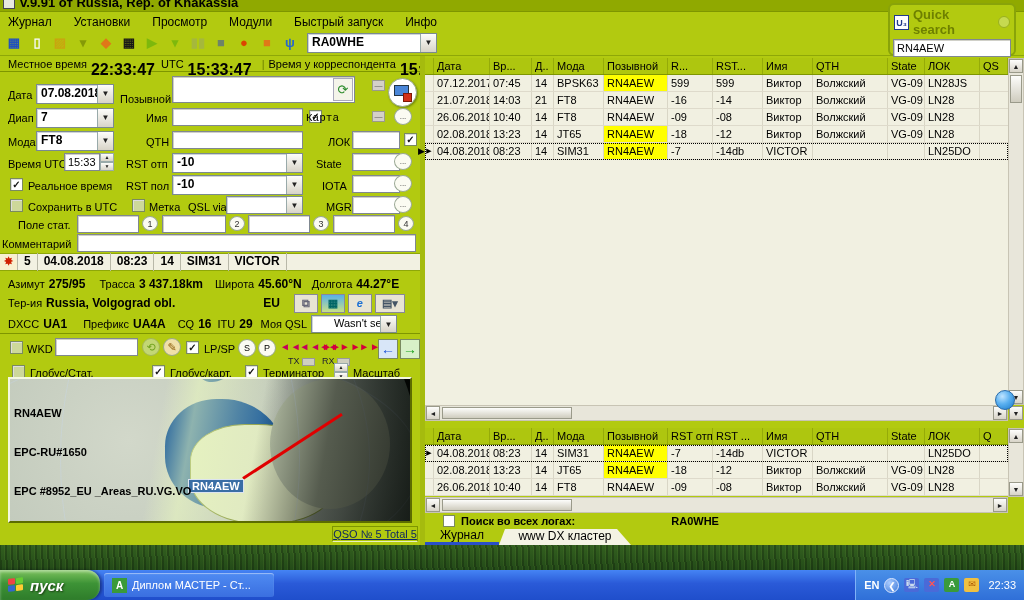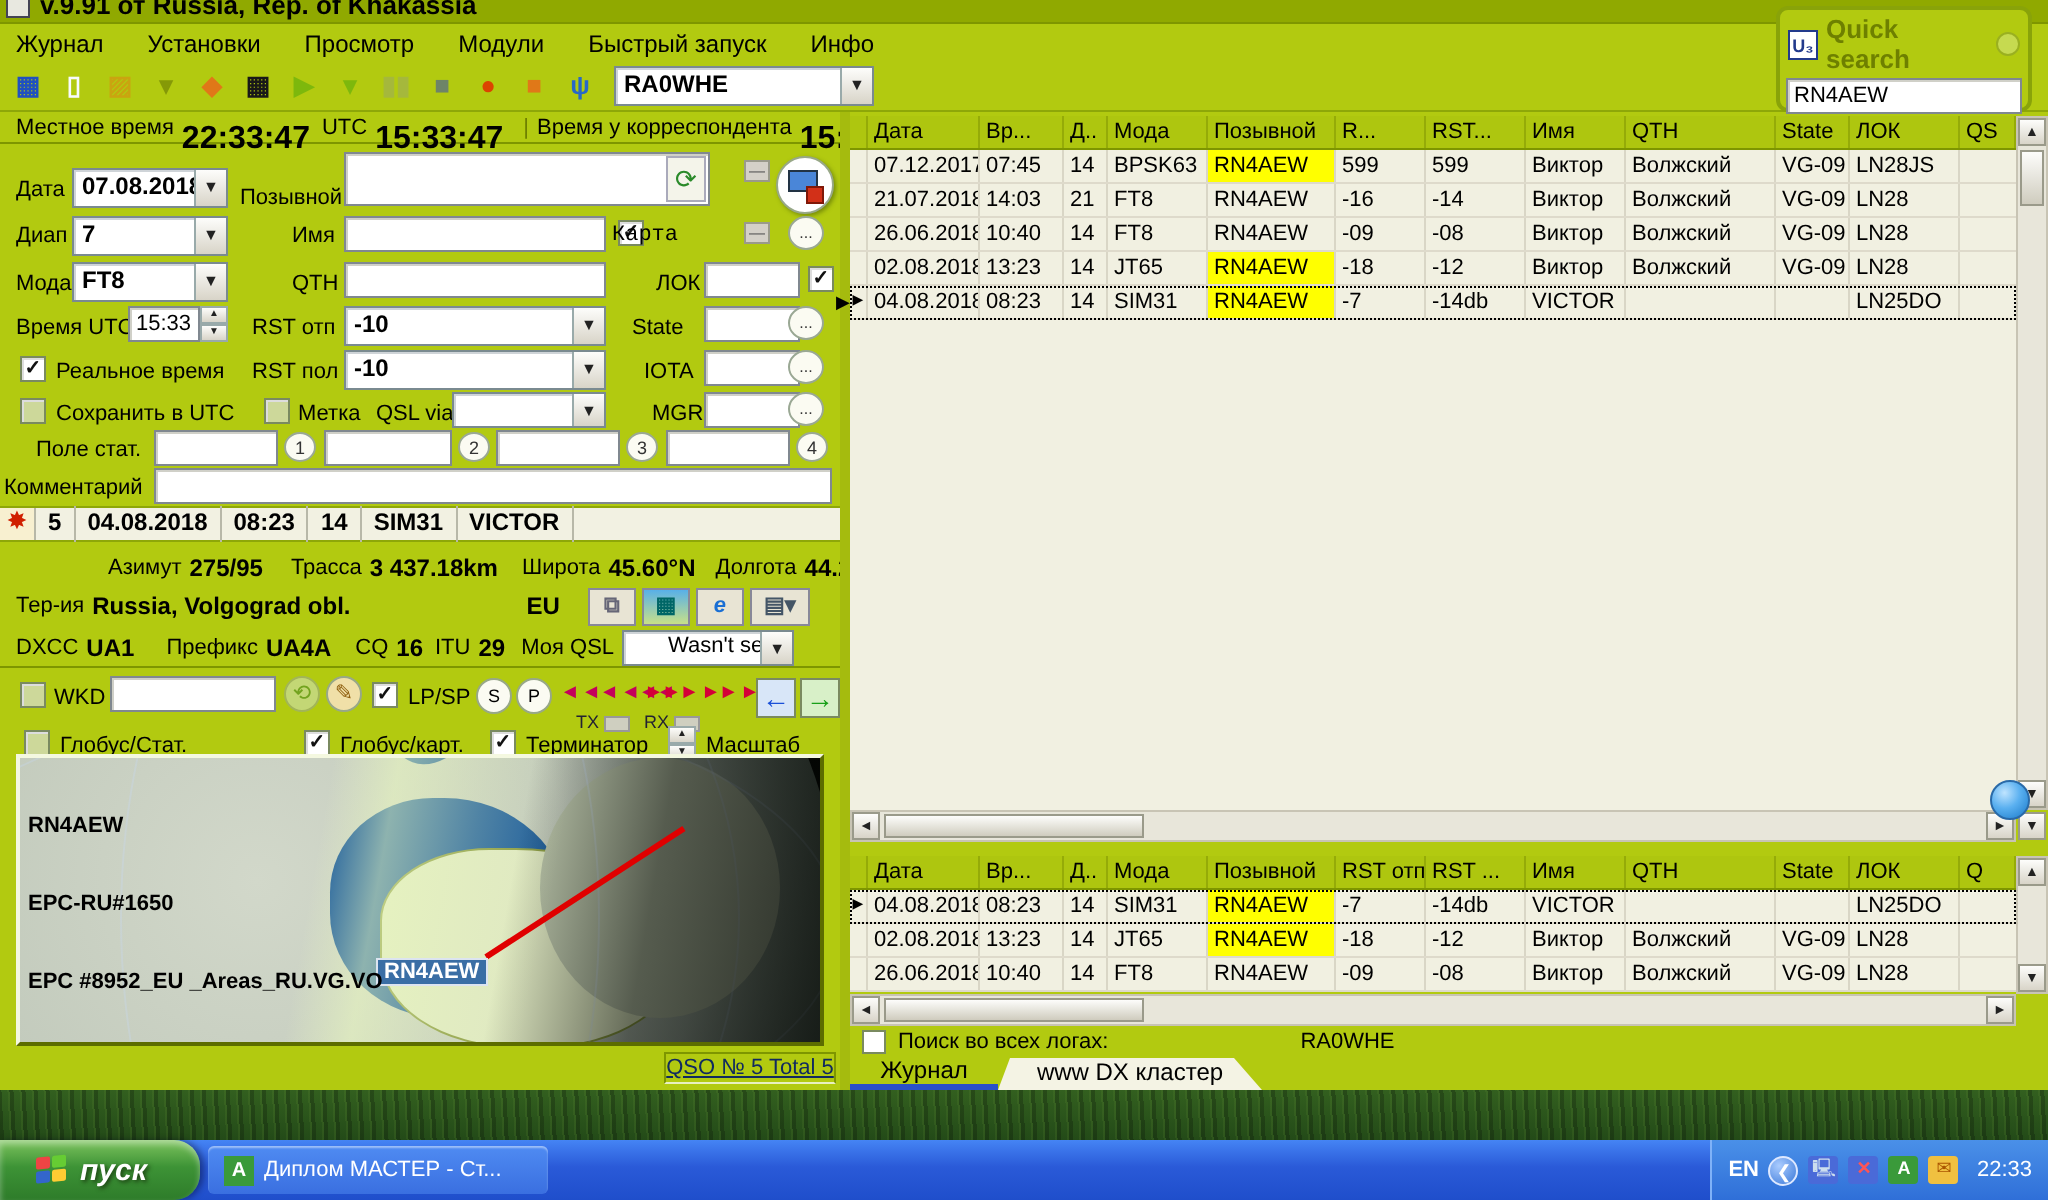--- a/index.html
+++ b/index.html
@@ -85,30 +85,30 @@
   .w-marker{width:9px;padding:0;font-size:7px;line-height:15px;text-align:center;}
   .w-date{width:56px;} .w-time{width:42px;} .w-band{width:22px;} .w-mode{width:50px;}
   .w-call{width:64px;} .w-rst_s{width:45px;} .w-rst_r{width:50px;} .w-name{width:50px;}
   .w-qth{width:75px;} .w-state{width:37px;} .w-lok{width:55px;} .w-qsl{flex:1;border-right:none;}
   .filler{position:absolute;left:0;top:104px;width:583px;height:245px;background:#f1f0e1;}
   .vscroll{position:absolute;width:16px;background:#e8e6da;border:1px solid #c8c4b4;}
   .hscroll{position:absolute;height:16px;background:#e8e6da;border:1px solid #c8c4b4;}
   .sbtn{position:absolute;width:14px;height:14px;background:linear-gradient(#fdfdfb,#d8d4c8);border:1px solid #9a9a8a;font-size:7px;line-height:13px;text-align:center;color:#222;}
   .sthumb{position:absolute;background:linear-gradient(#fdfdfb,#cfccbe);border:1px solid #9a9a8a;}
   .bluedot{position:absolute;left:570px;top:-16px;width:20px;height:20px;border-radius:50%;background:radial-gradient(circle at 35% 30%,#bfe4ff 0%,#5ab0f0 45%,#1878c8 100%);border:1px solid #2a6aa8;z-index:5;}
-  .searchrow{position:absolute;left:0;top:457px;width:599px;height:16px;display:flex;align-items:center;gap:6px;padding-left:6px;}
+  .searchrow{position:absolute;left:0;top:457px;width:599px;height:16px;display:flex;align-items:center;gap:6px;padding-left:18px;font-weight:bold;}
   .searchrow .cbx{width:12px;height:12px;background:#fff;border:1px solid #7a8a60;}
   .tabsrow{position:absolute;left:0;top:473px;width:599px;height:16px;display:flex;align-items:flex-end;}
   .tab1{width:74px;height:16px;background:#b2ca10;border-bottom:3px solid #2a50c8;text-align:center;font-size:12px;line-height:13px;}
   .tab2{width:132px;height:16px;background:#f4f3e4;clip-path:polygon(6px 0,calc(100% - 14px) 0,100% 100%,0 100%);text-align:center;font-size:12px;line-height:15px;}
   
   .desktop{position:absolute;left:0;top:545px;width:1024px;height:25px;background:linear-gradient(#33601f,#234a18);}
   .desktop:after{content:"";position:absolute;inset:0;background:repeating-linear-gradient(87deg,rgba(0,0,0,.22) 0 2px,transparent 2px 5px,rgba(120,160,60,.12) 5px 6px);}
   .taskbar{position:absolute;left:0;top:570px;width:1024px;height:30px;background:linear-gradient(#4584f4,#2a5ad8 45%,#1f4ecb);display:flex;align-items:center;}
-  .startbtn{width:100px;height:30px;border-radius:0 13px 13px 0;background:linear-gradient(#7ec45e,#3d9336 45%,#2e7c2a);display:flex;align-items:center;gap:6px;padding-left:18px;box-shadow:inset 0 2px 3px rgba(255,255,255,.4),2px 0 3px rgba(0,0,30,.4);}
+  .startbtn{width:100px;height:30px;border-radius:0 13px 13px 0;background:linear-gradient(#7ec45e,#3d9336 45%,#2e7c2a);display:flex;align-items:center;gap:6px;padding-left:8px;box-shadow:inset 0 2px 3px rgba(255,255,255,.4),2px 0 3px rgba(0,0,30,.4);}
   .startbtn .wlogo{width:16px;height:14px;display:grid;grid-template-columns:7px 7px;grid-template-rows:6px 6px;gap:1px;transform:skewY(-6deg);}
   .startbtn .wlogo i{border-radius:1px;}
   .startbtn .wtext{color:#fff;font-weight:bold;font-style:italic;font-size:15px;text-shadow:1px 1px 2px #1a3a10;}
   .task{height:24px;margin-left:4px;display:flex;align-items:center;gap:5px;padding:0 8px;color:#fff;font-size:11px;border-radius:3px;width:170px;white-space:nowrap;overflow:hidden;}
   .task.active{background:#1d47b8;box-shadow:inset 1px 1px 3px rgba(0,0,20,.6);}
   .task.idle{background:linear-gradient(#4f8bf2,#3a6fe0);box-shadow:inset 0 1px 1px rgba(255,255,255,.45);}
   .task .tico{width:15px;height:15px;flex:none;text-align:center;font-size:10px;font-weight:bold;line-height:15px;}
   .tray{margin-left:auto;height:30px;background:linear-gradient(#4a90e8,#2f6fd8);border-left:1px solid #7fb2f8;display:flex;align-items:center;gap:5px;padding:0 8px 0 8px;}
   .tray .lang{color:#fff;font-size:11px;font-weight:bold;}
   .tray .chev{width:15px;height:15px;border-radius:50%;background:radial-gradient(circle at 35% 30%,#aaccff,#3a78d8);color:#fff;font-size:9px;line-height:14px;text-align:center;border:1px solid #dde8ff;}
@@ -269,21 +269,21 @@
     <div class="recordrow">
       <div class="recicon">✸</div>
       <div class="rcell">5</div>
       <div class="rcell">04.08.2018</div>
       <div class="rcell">08:23</div>
       <div class="rcell">14</div>
       <div class="rcell">SIM31</div>
       <div class="rcell">VICTOR</div>
     </div>
 
-    <div class="inforow" style="top:219px;padding-left:8px;margin-left:46px;">
+    <div class="inforow" style="top:219px;padding-left:8px;">
       <span class="lb">Азимут</span>
         <b class="v">275/95</b>
       <span class="lb" style="margin-left:14px;">Трасса</span>
         <b class="v">3 437.18km</b>
       <span class="lb" style="margin-left:12px;">Широта</span>
         <b class="v">45.60°N</b>
       <span class="lb" style="margin-left:10px;">Долгота</span>
         <b class="v">44.27°E</b>
     </div>
     <div class="inforow" style="top:238px;padding-left:8px;">

